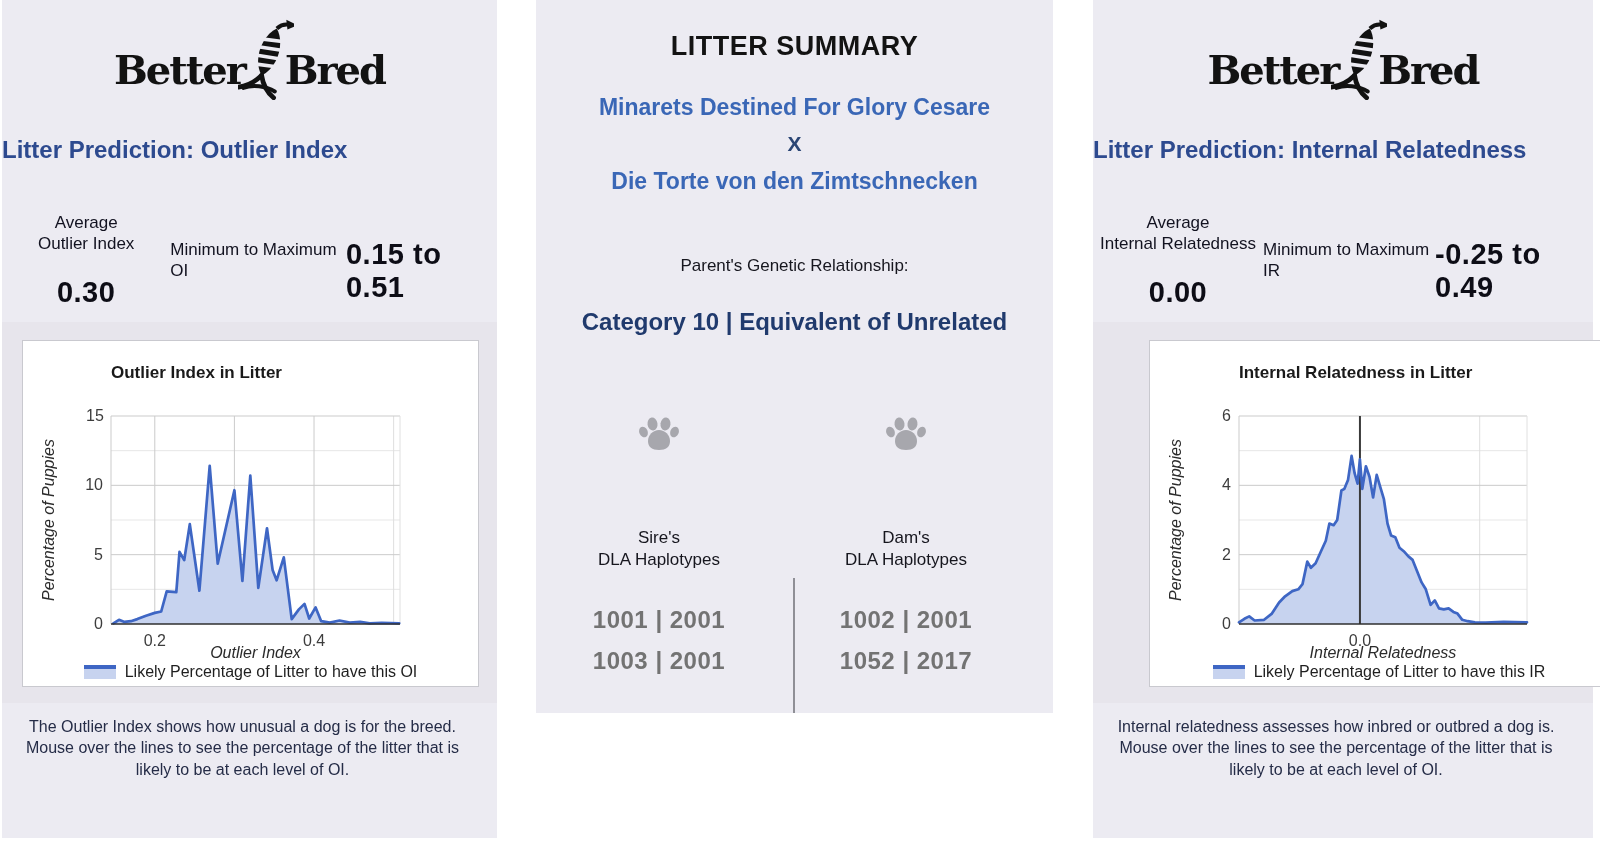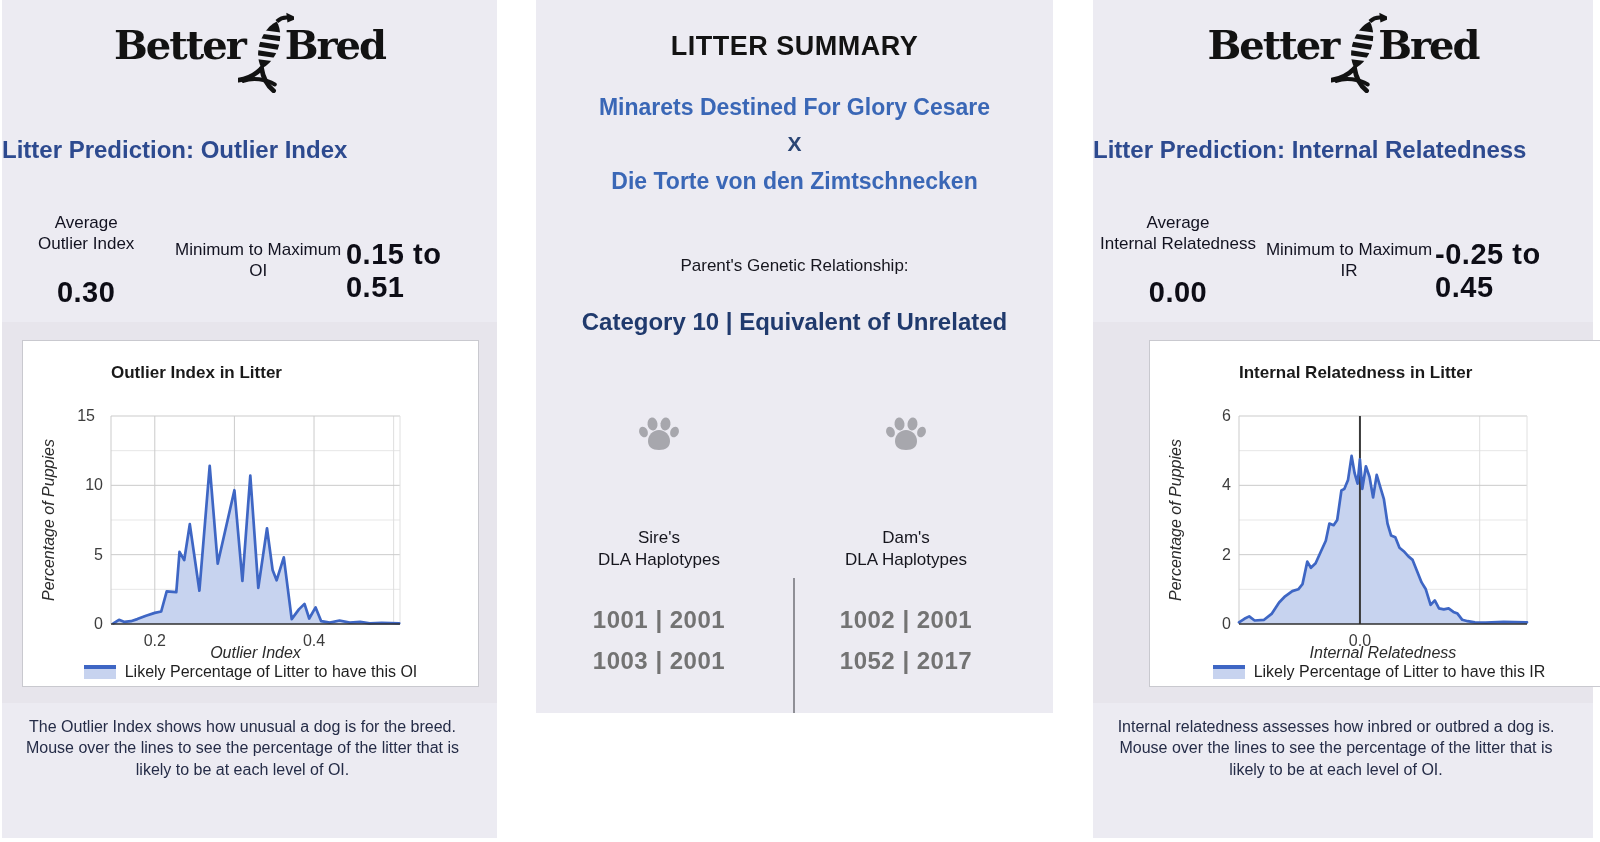--- a/index.html
+++ b/index.html
@@ -6,34 +6,34 @@
   html,body { width:1600px; height:842px; background:#ffffff; font-family:"Liberation Sans", sans-serif; }
   .page { position:relative; width:1600px; height:842px; background:#ffffff; overflow:hidden; }
 
   .card { position:absolute; top:0; background:#ECEBF2; }
   .card-left   { left:2px;    width:495px; height:838px; }
   .card-center { left:536px;  width:517px; height:713px; }
   .card-right  { left:1093px; width:500px; height:838px; }
 
   
   .logo-wrap { position:absolute; top:0; left:0; right:0; height:96px;
-               display:flex; align-items:center; justify-content:center; }
+               display:flex; align-items:flex-end; justify-content:center; }
   .logo-word { font-family:"DejaVu Serif", serif; font-weight:800; font-size:40px;
                color:#121212; letter-spacing:-2px; line-height:1; padding-bottom:6px; }
   .logo-helix { margin:0 -9px -4px -7px; }
 
   
   .panel-title { position:absolute; top:136px; left:0; right:0; text-align:left;
                  font-size:24px; font-weight:700; color:#2D4A8F; }
   .stats-row { position:absolute; top:210px; left:0; right:0; display:flex; }
   .stat-col1 { width:34%; display:flex; flex-direction:column; align-items:center; }
   .stat-col2 { width:66%; display:flex; flex-direction:row; align-items:center; }
   .stat-label { height:44px; display:flex; flex-direction:column; justify-content:flex-end;
                 align-items:center; font-size:17px; font-weight:500; color:#121220;
-                line-height:1.25; text-align:center; }
+                line-height:1.25; text-align:left; }
   .stat-value { margin-top:22px; font-size:29px; font-weight:700; color:#0d0d16; letter-spacing:0.5px; }
 
   
   .chart-band { position:absolute; top:322px; left:0; right:0; height:381px; background:#E7E5EC; }
   .chart-card { position:absolute; top:18px; left:20px; height:347px; background:#ffffff;
                 border:1px solid #c9c9cf; }
   .chart-card-l { width:457px; }
   .chart-card-r { width:460px;margin-left:36px; }
   .chart-title { position:absolute; top:22px; font-size:17px; font-weight:700; color:#1a1a1a; }
   .plot { position:absolute; }
@@ -149,21 +149,21 @@
             </svg>
         </div>
         <div class="x-title" style="left:88px; width:289px;">Outlier Index</div>
         <div class="legend">
           <span class="legend-swatch" style="background: rgb(199, 211, 239); border-top-color: rgb(62, 102, 196);"></span>
           <span class="legend-label">Likely Percentage of Litter to have this OI</span>
         </div>
       <span class="tick ytick" style="left: 48px; top: 274px;">0</span>
           <span class="tick ytick" style="left: 48px; top: 204.667px;">5</span>
           <span class="tick ytick" style="left: 48px; top: 135.333px;">10</span>
-          <span class="tick ytick" style="left: 40px; top: 66px;">15</span>
+          <span class="tick ytick" style="left: 56px; top: 66px; text-align: center;">15</span>
           <span class="tick xtick" style="left: 111.788px; top: 291px;">0.2</span>
           <span class="tick xtick" style="left: 271.017px; top: 291px;">0.4</span>
         </div>
     </div>
 
     <div class="panel-footer">The Outlier Index shows how unusual a dog is for the breed. Mouse over the lines to see the percentage of the litter that is likely to be at each level of OI.</div>
   </div>
 
   <div class="card card-center">
     <div class="summary-title">LITTER SUMMARY</div>
@@ -240,21 +240,21 @@
         <div class="stat-label">
           <span>Average</span>
           <span>Internal Relatedness</span>
         </div>
         <div class="stat-value">0.00</div>
       </div>
       <div class="stat-col2">
         <div class="stat-label">
           <span>Minimum to Maximum IR</span>
         </div>
-        <div class="stat-value">-0.25 to 0.45</div>
+        <div class="stat-value">-0.25 to 0.49</div>
       </div>
     </div>
 
     <div class="chart-band">
       <div class="chart-card chart-card-r">
         <div class="chart-title" style="left:89px;">Internal Relatedness in Litter</div>
         <div class="y-title">Percentage of Puppies</div>
         <div class="plot" style="left:89px; top:75px; width:288px; height:208px;">
           <svg width="288" height="208">
               <line x1="0" y1="173.33333333333334" x2="288" y2="173.33333333333334" stroke="#e7e7e7" stroke-width="1"></line>

